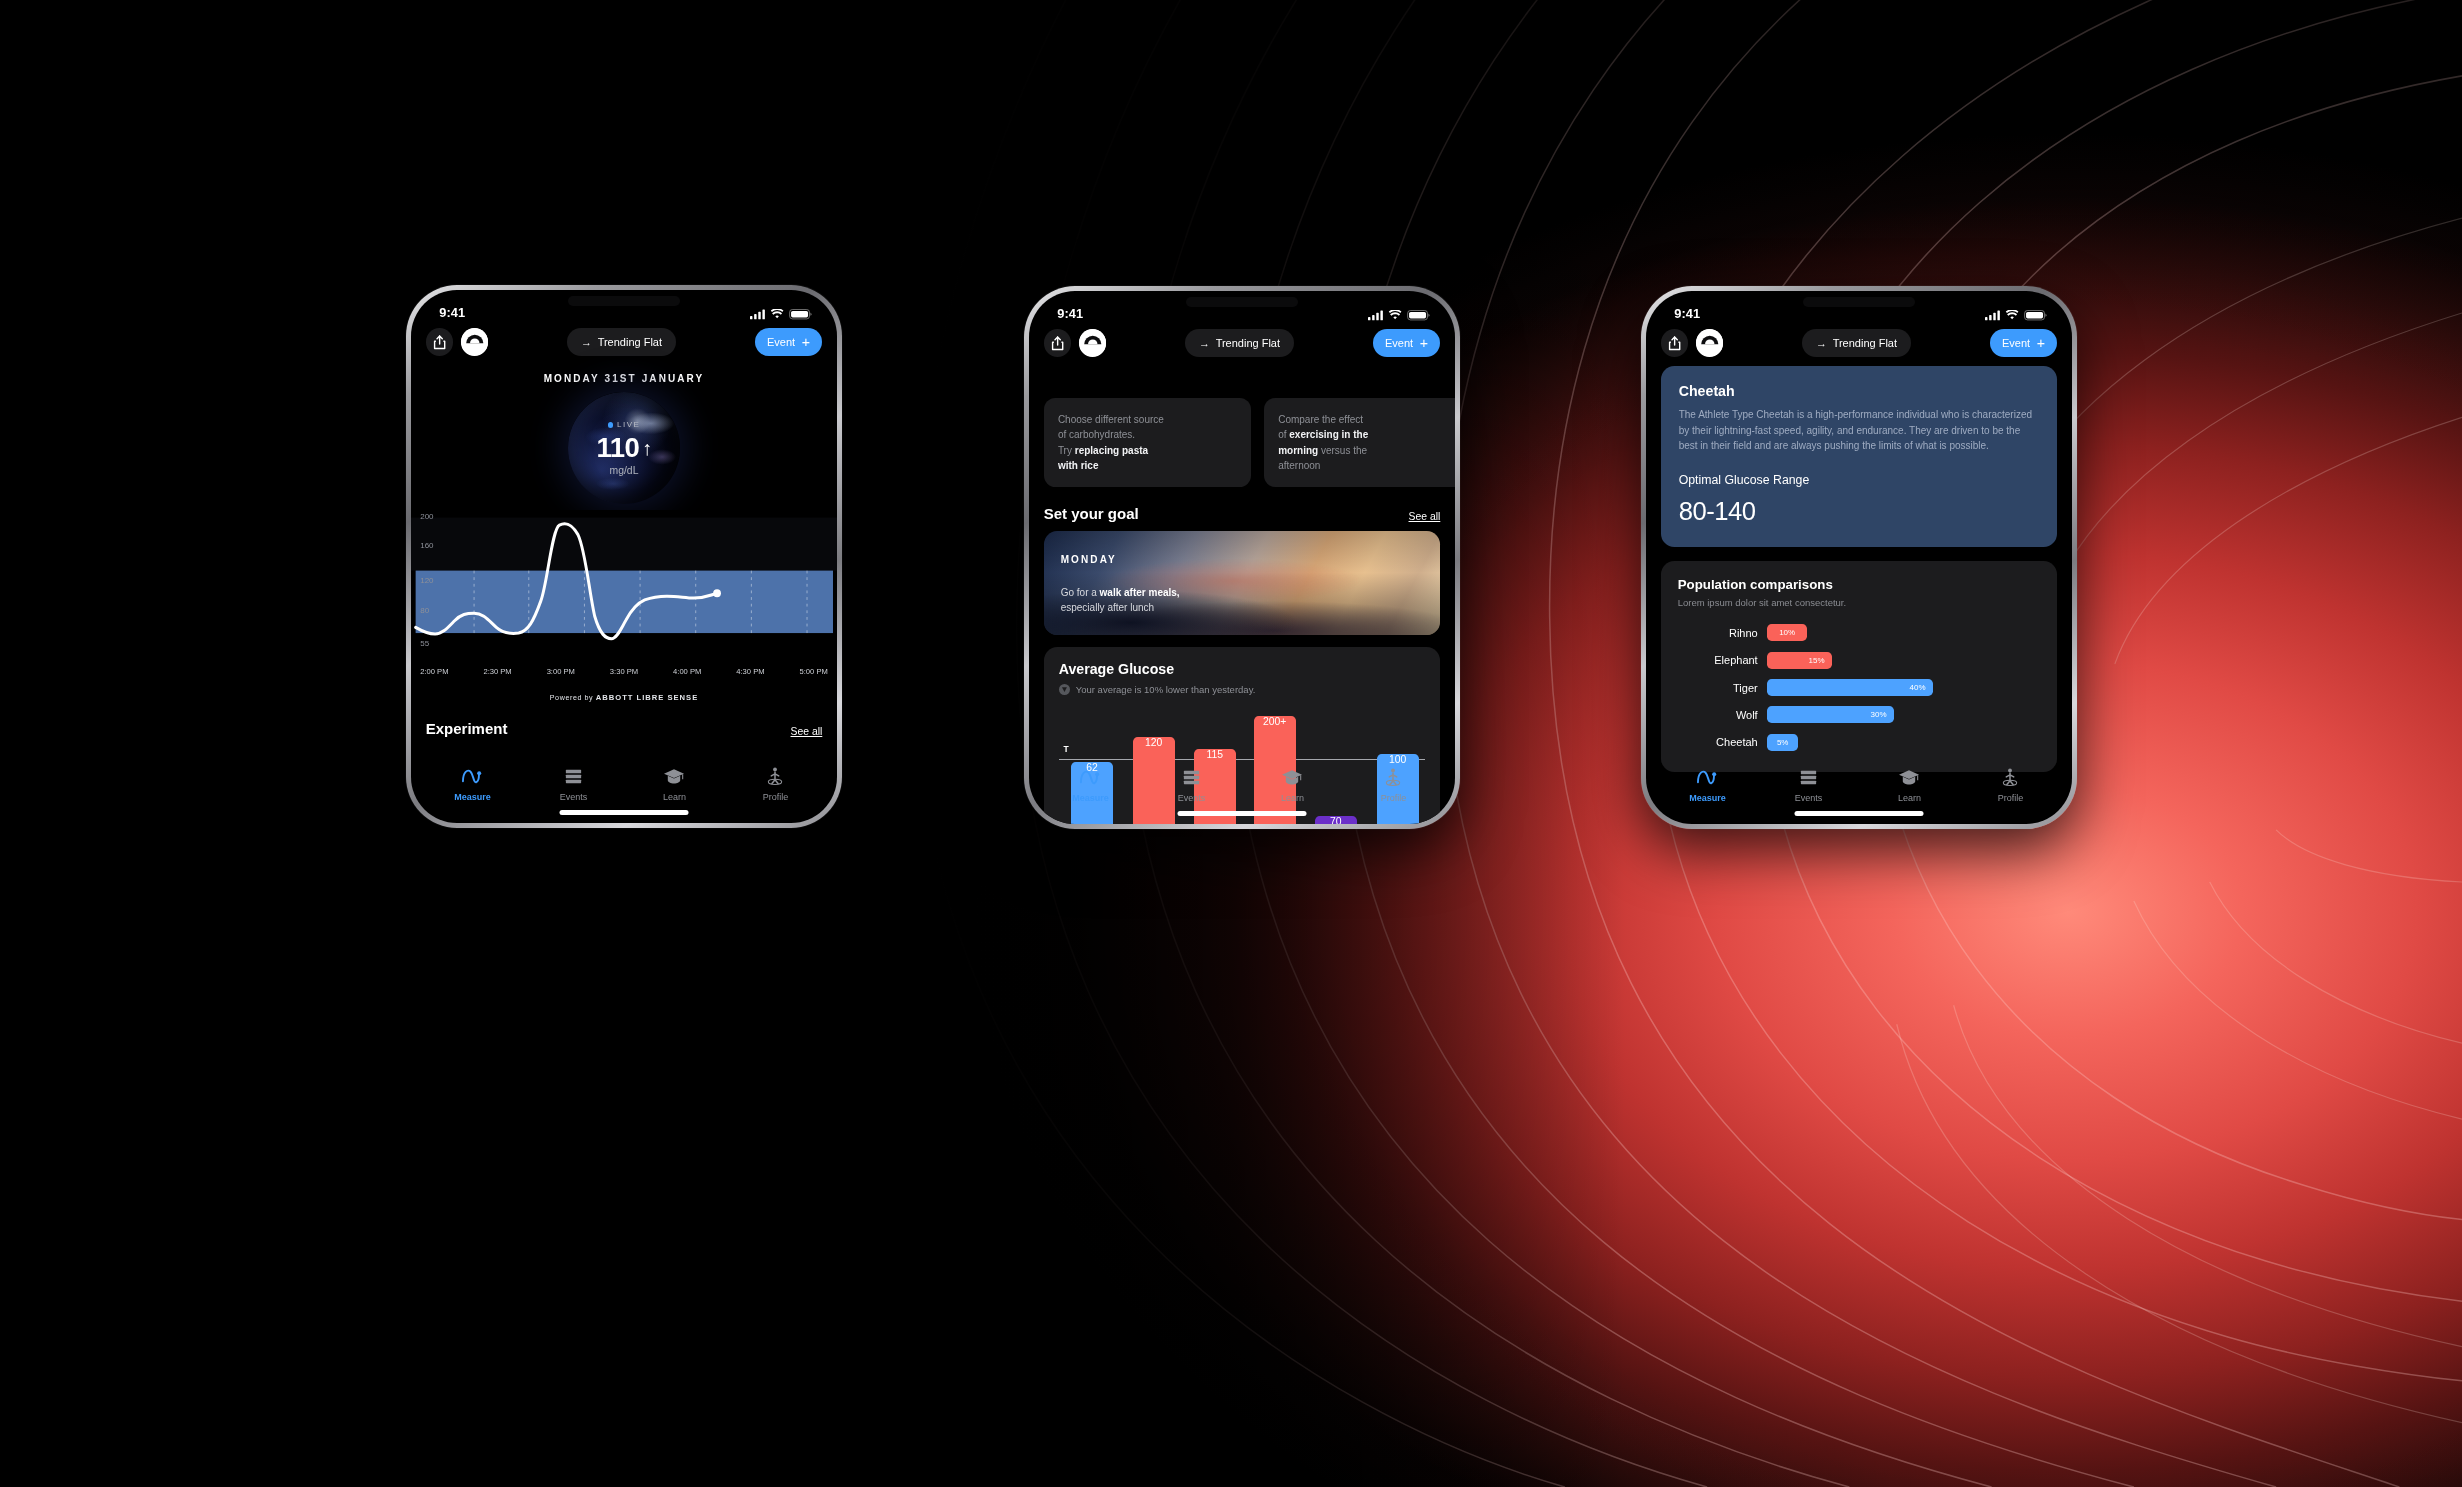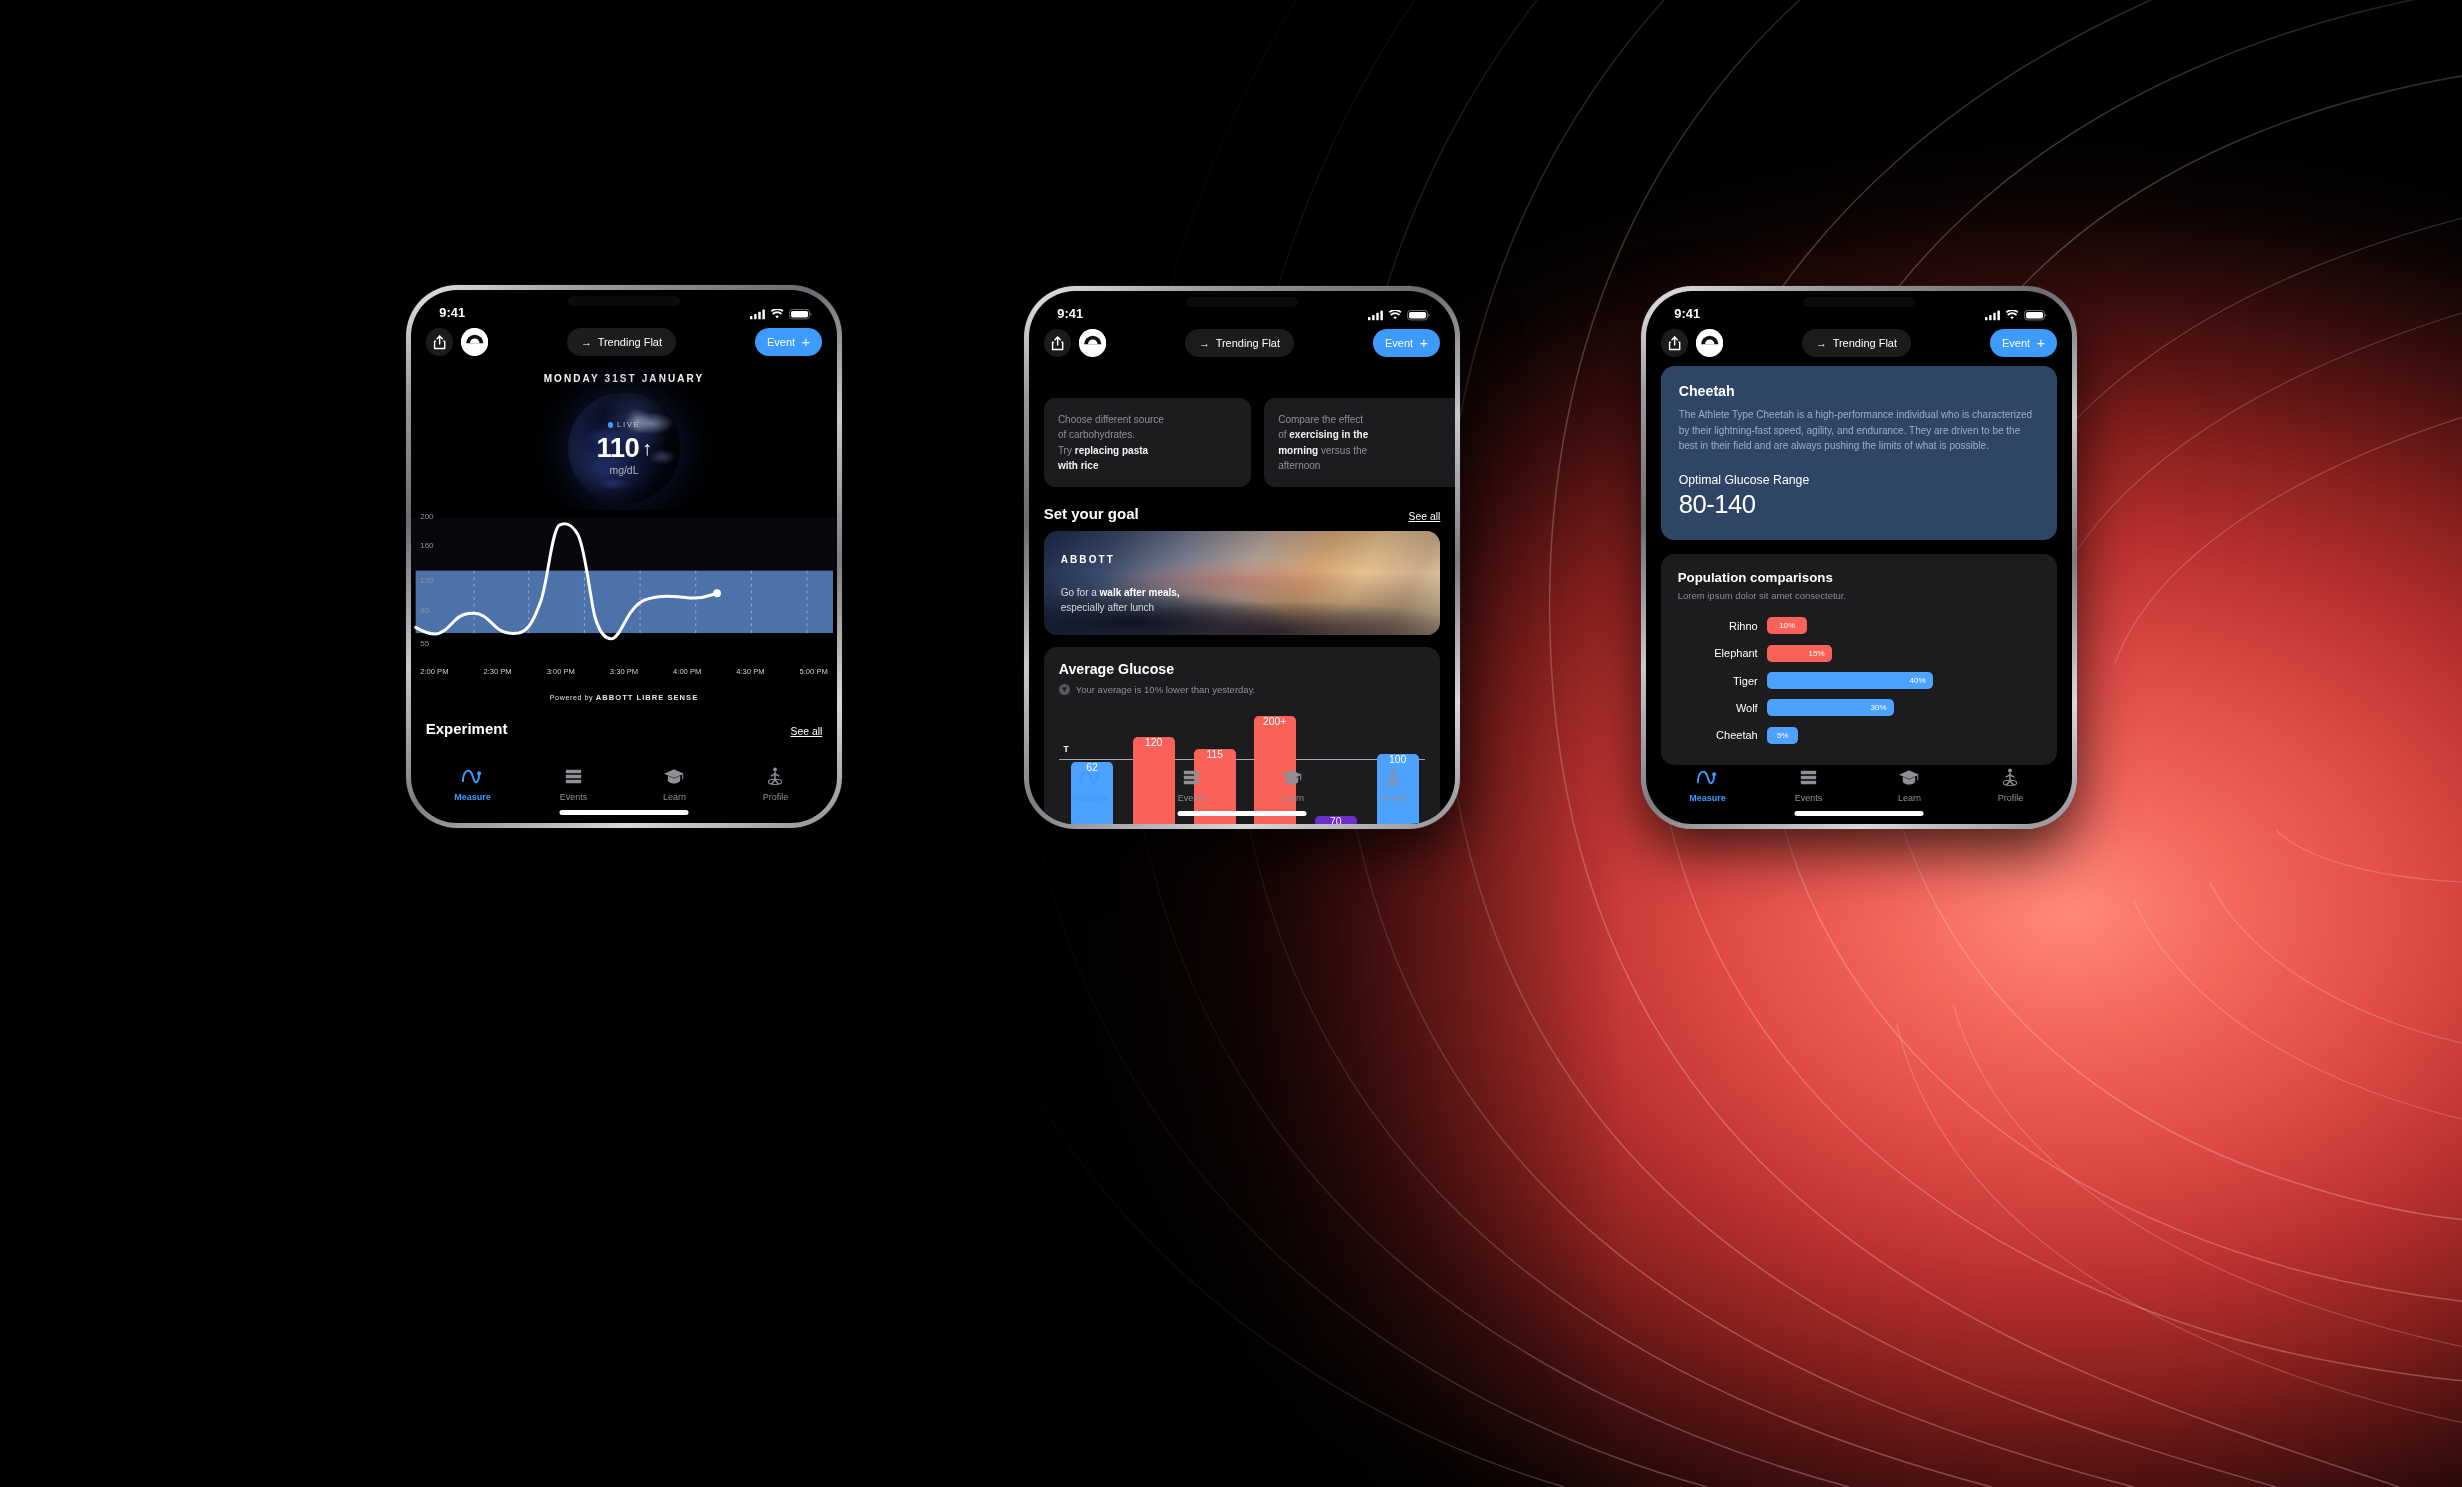--- a/index.html
+++ b/index.html
@@ -207,21 +207,21 @@
   .bar span { color:#fff; font-size:10.4px; font-weight:500; }
 
   
   .p3-shell { padding:9.5px 15px 0 15px; }
   .cheetah-card {
     background:#2f4566; border-radius:13.3px; padding:17px 18px 21px 18px;
   }
   .cheetah-title { color:#fff; font-size:14.2px; font-weight:700; }
   .cheetah-desc { color:#9facc2; font-size:10px; line-height:1.58; margin-top:7.6px; }
   .cheetah-range-lab { color:#fff; font-size:12.3px; font-weight:500; margin-top:19px; }
-  .cheetah-range-val { color:#fff; font-size:25.6px; font-weight:500; letter-spacing:-0.5px; margin-top:3px; }
+  .cheetah-range-val { color:#fff; font-size:25.6px; font-weight:500; letter-spacing:-0.5px; margin-top:10px; }
   .pop-card {
     background:#1c1c1e; border-radius:13.3px; padding:16px 17px 21px 17px; margin-top:13.3px;
   }
   .pop-title { color:#fff; font-size:13.3px; font-weight:600; }
   .pop-sub { color:#8a8c92; font-size:9.5px; margin-top:5.7px; }
   .pop-rows { margin-top:16px; display:flex; flex-direction:column; gap:10.4px; }
   .pop-row { display:flex; align-items:center; gap:9.5px; }
   .pop-name { color:#fff; font-size:11px; width:80px; text-align:right; flex:0 0 auto; }
   .pop-bar {
     height:17px; border-radius:4.7px; display:flex; align-items:center;
@@ -472,21 +472,21 @@
     </div>
   </div>
 
   <div class="sec-head">
     <div class="sec-title">Set your goal</div>
     <div class="see-all">See all</div>
   </div>
 
   <div class="goal-card">
     <div class="goal-inner">
-      <div class="goal-kicker">ABBOTT</div>
+      <div class="goal-kicker">MONDAY</div>
       <div class="goal-txt">
         <span>Go for a </span><b>walk after meals,</b><br>
         <span>especially after lunch</span>
       </div>
     </div>
   </div>
 
   <div class="avg-card">
     <div class="avg-title">Average Glucose</div>
     <div class="avg-sub">

